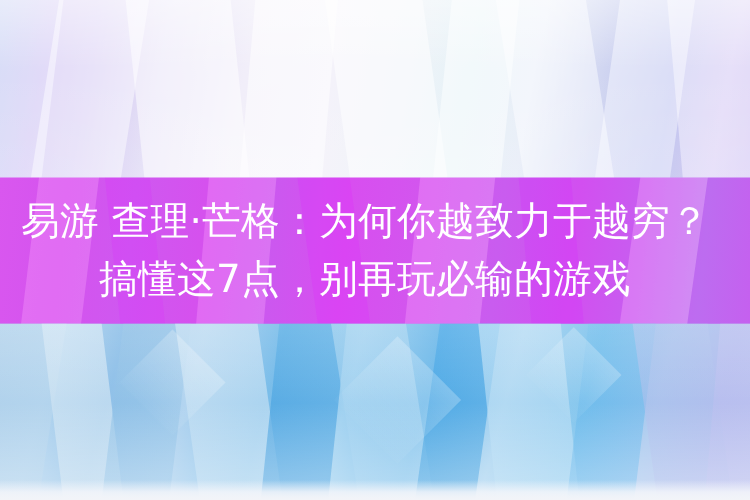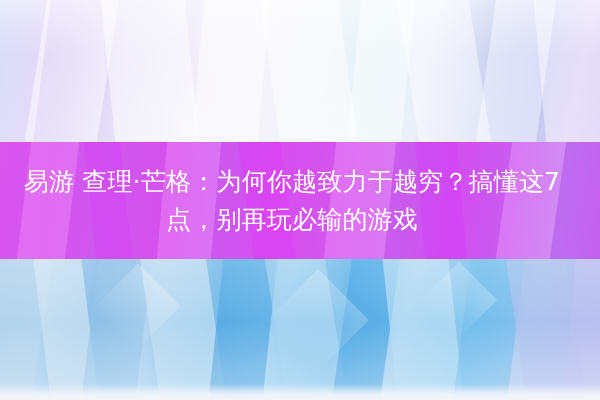--- a/index.html
+++ b/index.html
@@ -100,21 +100,21 @@
   .band-title {
     position: absolute;
     left: 0; right: 16px;
     top: 50%;
     transform: translateY(-50%);
     margin: 0;
     padding: 0 6px;
     text-align: center;
     color: #ffffff;
     font-family: "DejaVu Sans", "Liberation Sans", sans-serif;
-    font-size: 25px;
+    font-size: 31px;
     font-weight: 400;
     line-height: 1.52;
     letter-spacing: .2px;
     white-space: normal;
     word-break: break-word;
   }
 
   
   .zone-bottom {
     position: absolute;

